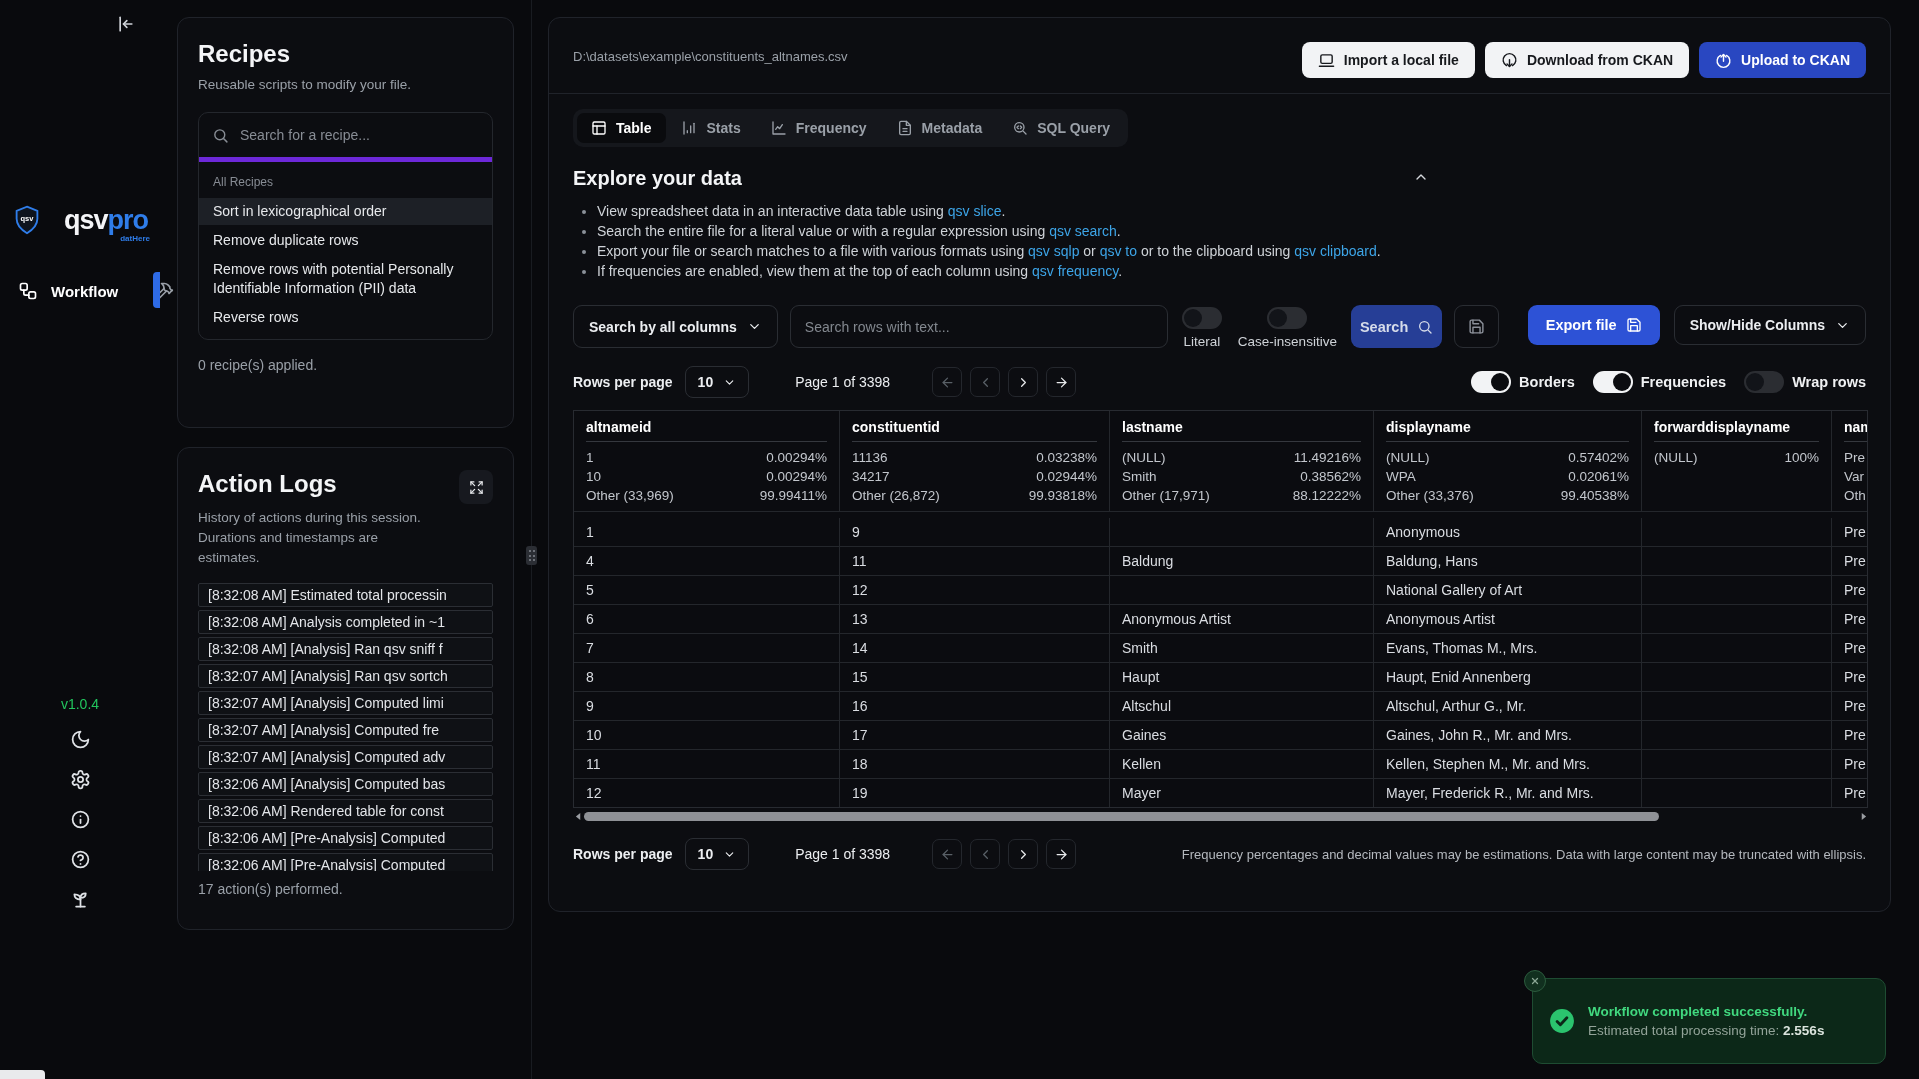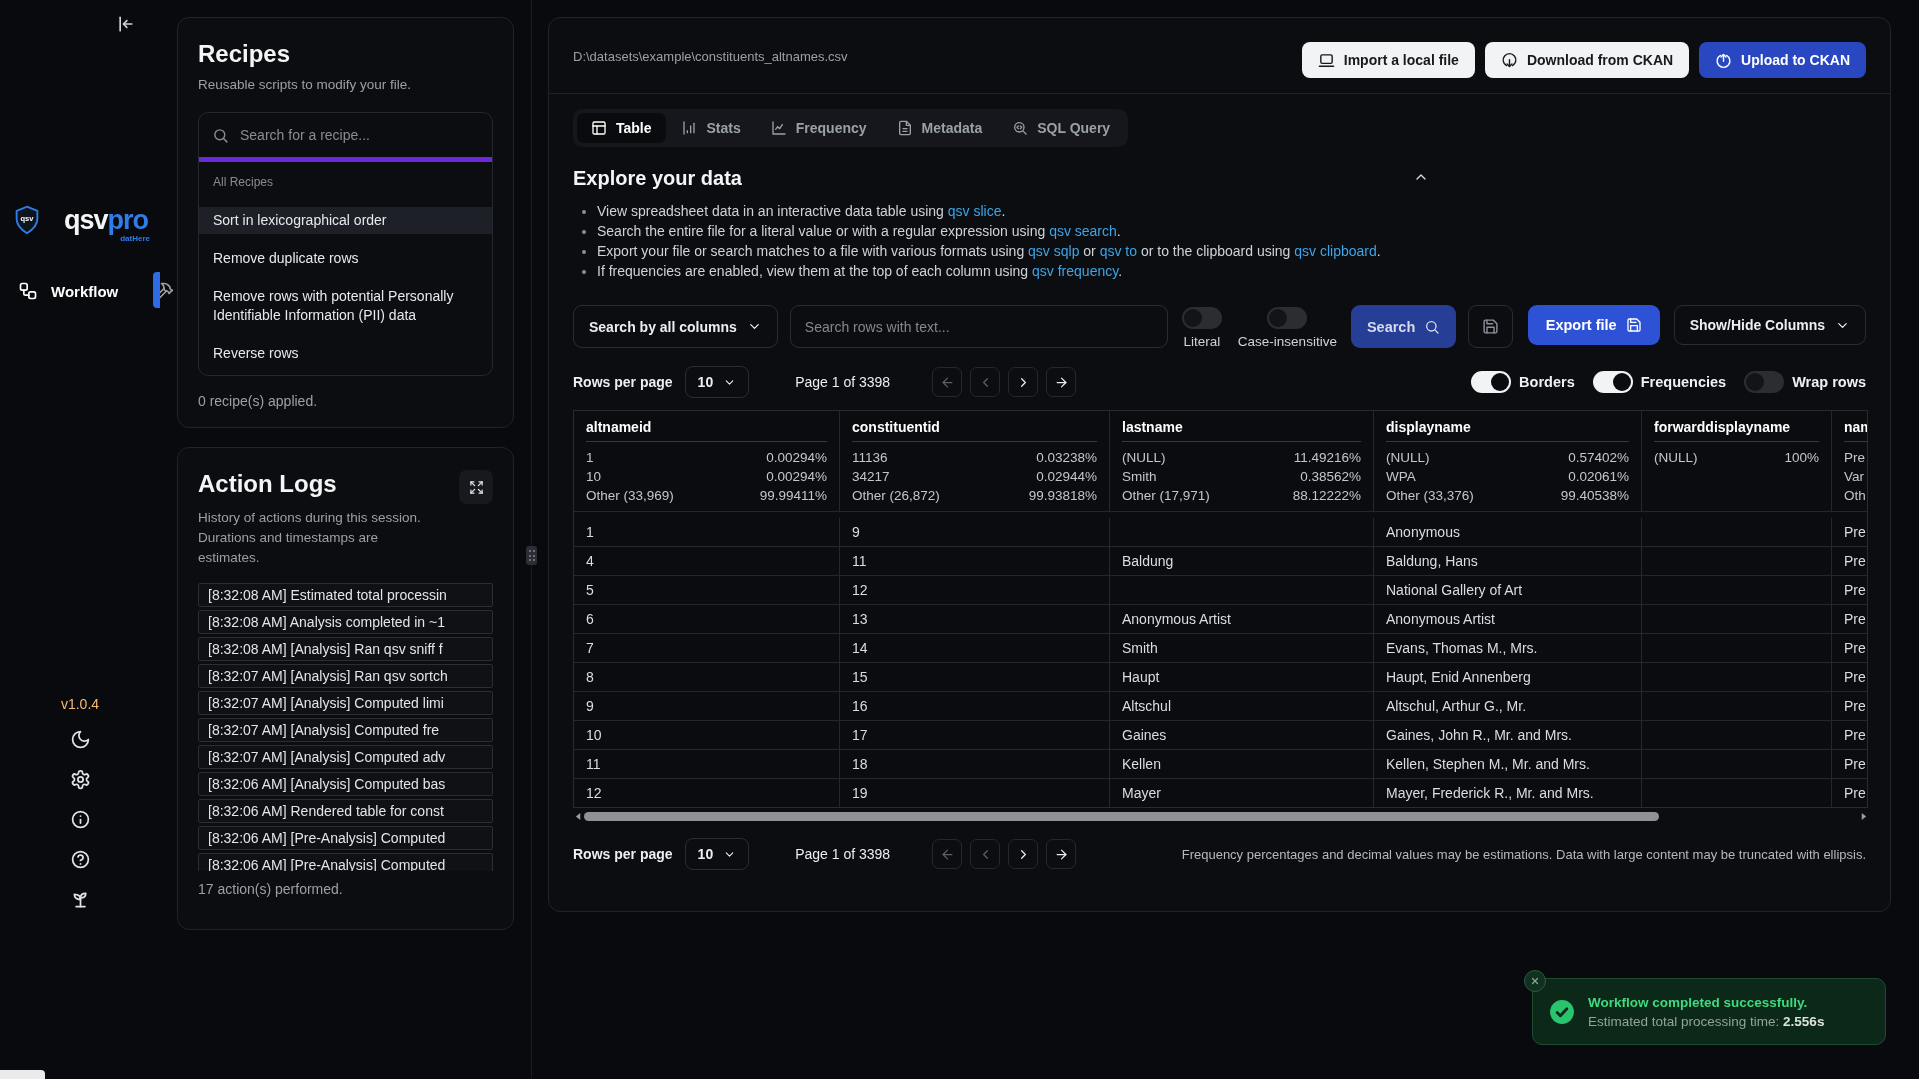--- a/index.html
+++ b/index.html
@@ -20,36 +20,36 @@
   .logo { position:absolute; left:13px; top:205px; display:flex; align-items:center; gap:6px; }
   .logo-word { font-size:27px; font-weight:800; letter-spacing:-1px; color:#f4f5f7; line-height:1; position:relative;margin-left:17px; }
   .logo-word .accent { color:#2f7de9; }
   .logo-tag { position:absolute; right:-2px; bottom:-9px; font-size:8px; font-weight:700; letter-spacing:0; color:#2f7de9; }
   .nav { position:absolute; left:0; top:271px; width:100%; display:flex; flex-direction:row; }
   .nav-item { display:flex; align-items:center; gap:13px; padding:9px 18px; height:40px;
               color:#9aa0a8; font-size:15px; font-weight:700; cursor:pointer; }
   .nav-item.active { color:#ffffff; }
   .active-bar { position:absolute; right:0; top:272px; width:7px; height:36px; background:#2e6be6; border-radius:4px 0 0 4px; }
   .sidebar-bottom { position:absolute; left:0; top:696px; width:160px; display:flex; flex-direction:column; align-items:center; gap:17px; }
-  .version { font-size:14px; color:#fdba74; }
+  .version { font-size:14px; color:#22c55e; }
   .side-icon-btn { background:none; border:none; color:#dfe2e6; padding:0; height:23px; }
 
   
   .left-col { position:absolute; left:177px; top:17px; width:337px; }
   .card { background:#0c0d11; border:1px solid #20232a; border-radius:12px; }
   .recipes-card { height:411px; padding:22px 20px; margin-bottom:19px; overflow:hidden; }
   .card h2 { margin:0; font-size:24px; font-weight:800; color:#f4f5f7; }
   .card .sub { margin-top:7px; font-size:13.5px; color:#9aa0a8; line-height:20px; }
   .recipe-box { margin-top:17px; border:1px solid #24272d; border-radius:10px; overflow:hidden; }
   .recipe-search { display:flex; align-items:center; gap:9px; padding:13px 13px; border-bottom:5px solid #6d28d9; color:#888d95; }
   .ghost-input { background:transparent; border:none; outline:none; color:#e7e9ec; font-size:14px; width:100%; font-family:inherit; }
   .ghost-input::placeholder { color:#888d95; }
   .recipe-list { padding:8px 0 8px; }
   .recipe-group { font-size:12px; color:#878c94; padding:5px 14px 7px; }
-  .recipe-item { font-size:14px; color:#e7e9ec; padding:4px 14px; line-height:19px; margin-top:11px; cursor:pointer; }
+  .recipe-item { font-size:14px; color:#e7e9ec; padding:4px 14px; line-height:19px; margin-top:2px; cursor:pointer; }
   .recipe-item.selected { background:#1d2026; }
   .applied { margin-top:17px; font-size:14px; color:#9aa0a8; }
 
   .logs-card { height:483px; padding:22px 20px; overflow:hidden; }
   .logs-head { display:flex; justify-content:space-between; align-items:flex-start; }
   .expand-btn { width:34px; height:34px; border:none; border-radius:8px; background:#17191f; color:#e7e9ec; display:flex; align-items:center; justify-content:center; }
   .logs-card .sub { max-width:238px; margin-top:4px; }
   .log-list { margin-top:15px; height:288px; overflow:hidden; }
   .log-entry { border:1px solid #2b2e34; background:#0f1115; border-radius:2px; padding:3px 9px; margin-bottom:3px;
                font-size:14px; line-height:16px; color:#e3e5e9; white-space:nowrap; overflow:hidden; }
@@ -92,21 +92,21 @@
                 border:1px solid #2a2d33; border-radius:9px; color:#eceef1; font-size:14px; font-weight:700; }
   .search-input { height:43px; width:378px; background:transparent; border:1px solid #2a2d33; border-radius:9px;
                   padding:8px 14px; color:#e7e9ec; font-size:14px; font-family:inherit; outline:none; }
   .search-input::placeholder { color:#83888f; }
   .toggle-col { display:flex; flex-direction:column; align-items:center; gap:5px; padding-top:2px; margin:0 2px; }
   .toggle-col .tlabel { font-size:13.5px; color:#cfd3d8; }
   .pill { position:relative; width:40px; height:22px; border-radius:11px; background:#2b2d32; cursor:pointer; display:inline-block; }
   .pill .knob { position:absolute; top:2px; left:2px; width:18px; height:18px; border-radius:50%; background:#121419; }
   .pill.on { background:#f2f3f5; }
   .pill.on .knob { left:auto; right:2px; background:#0b0c10; }
-  .search-btn { height:43px; padding:0 16px; border-radius:9px; background:#263e96; color:#d6dcea; font-size:14.5px; font-weight:700;
+  .search-btn { height:43px; padding:0 9px; border-radius:9px; background:#263e96; color:#d6dcea; font-size:14.5px; font-weight:700;
                 display:inline-flex; align-items:center; gap:9px; border:none; }
   .save-search-btn { width:45px; height:43px; border:1px solid #2a2d33; background:transparent; border-radius:9px;
                      color:#8b9099; display:inline-flex; align-items:center; justify-content:center; }
   .right-actions { margin-left:auto; display:flex; gap:14px; align-items:center; }
   .export-btn { height:40px; padding:0 18px; border-radius:9px; background:#2d52d6; color:#ffffff; font-size:14.5px; font-weight:700;
                 display:inline-flex; align-items:center; gap:9px; border:none; }
   .showhide-btn { height:40px; }
 
   .pag-row { margin-top:17px; display:flex; align-items:center; }
   .pag-label { font-size:14px; font-weight:700; color:#eceef1; }
@@ -135,21 +135,21 @@
 
   .hscroll { margin-top:3px; position:relative; width:1295px; height:11px; }
   .hscroll .arrow { position:absolute; top:0; width:10px; height:11px; color:#9a9da2; display:flex; align-items:center; justify-content:center; background:none; border:none; padding:0; }
   .hscroll .arrow.left { left:0; } .hscroll .arrow.right { right:0; }
   .hscroll .thumb { position:absolute; left:11px; top:1px; width:1075px; height:9px; border-radius:5px; background:#8f9196; cursor:grab; }
 
   .bottom-row { margin-top:16px; display:flex; align-items:center; }
   .footnote { margin-left:auto; font-size:13px; color:#b4b8be; }
 
   
-  .toast { position:absolute; left:1532px; top:978px; width:354px; height:67px; background:#0c2818; border:1px solid #1e4c32;
+  .toast { position:absolute; left:1532px; top:978px; width:354px; height:86px; background:#0c2818; border:1px solid #1e4c32;
            border-radius:10px; display:flex; align-items:center; gap:13px; padding:0 16px; }
   .toast-title { font-size:13.5px; font-weight:700; color:#41d87f; }
   .toast-msg { margin-top:4px; font-size:13.5px; color:#93a399; }
   .toast-msg b { color:#dbe4dd; }
   .toast-close { position:absolute; left:-9px; top:-9px; width:22px; height:22px; border-radius:50%; background:#11301f;
                  border:1px solid #2c5c3e; color:#8aa694; font-size:11px; display:flex; align-items:center; justify-content:center; padding:0; }
 
   .taskbar-sliver { position:absolute; left:0; bottom:0; width:45px; height:9px; background:#e9eaec; border-radius:0 4px 0 0; }
 </style>
 </head>

